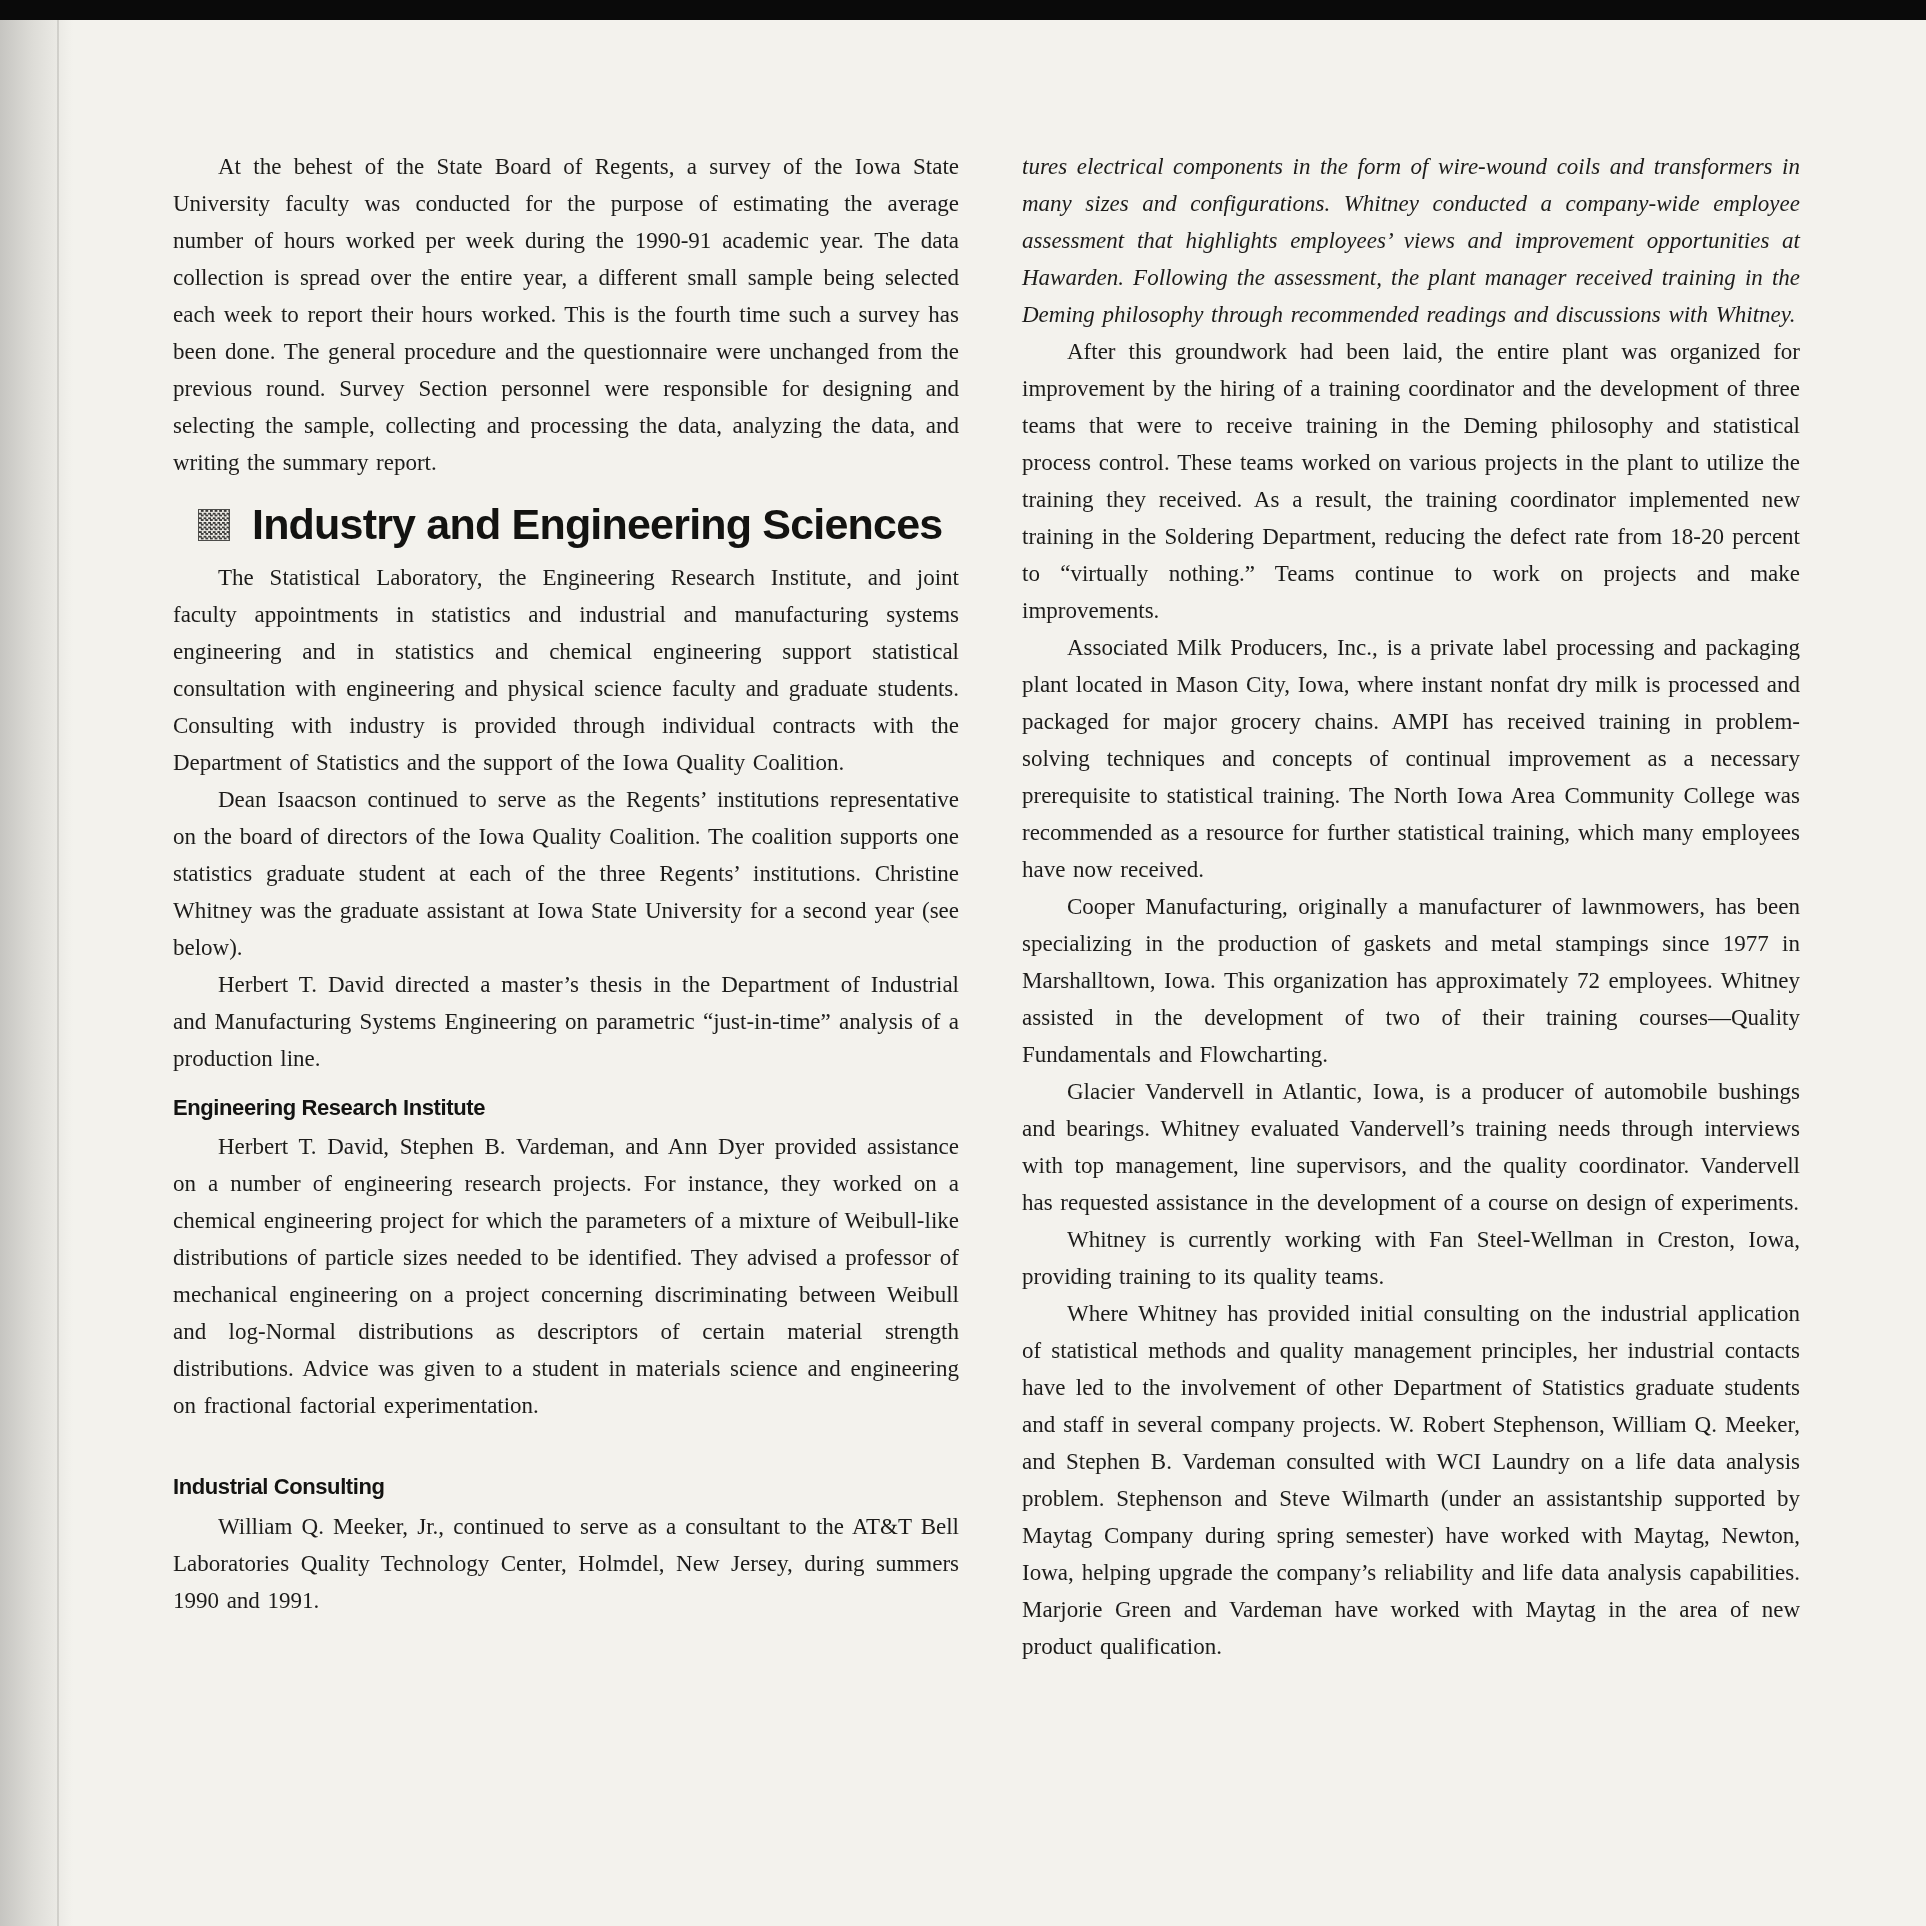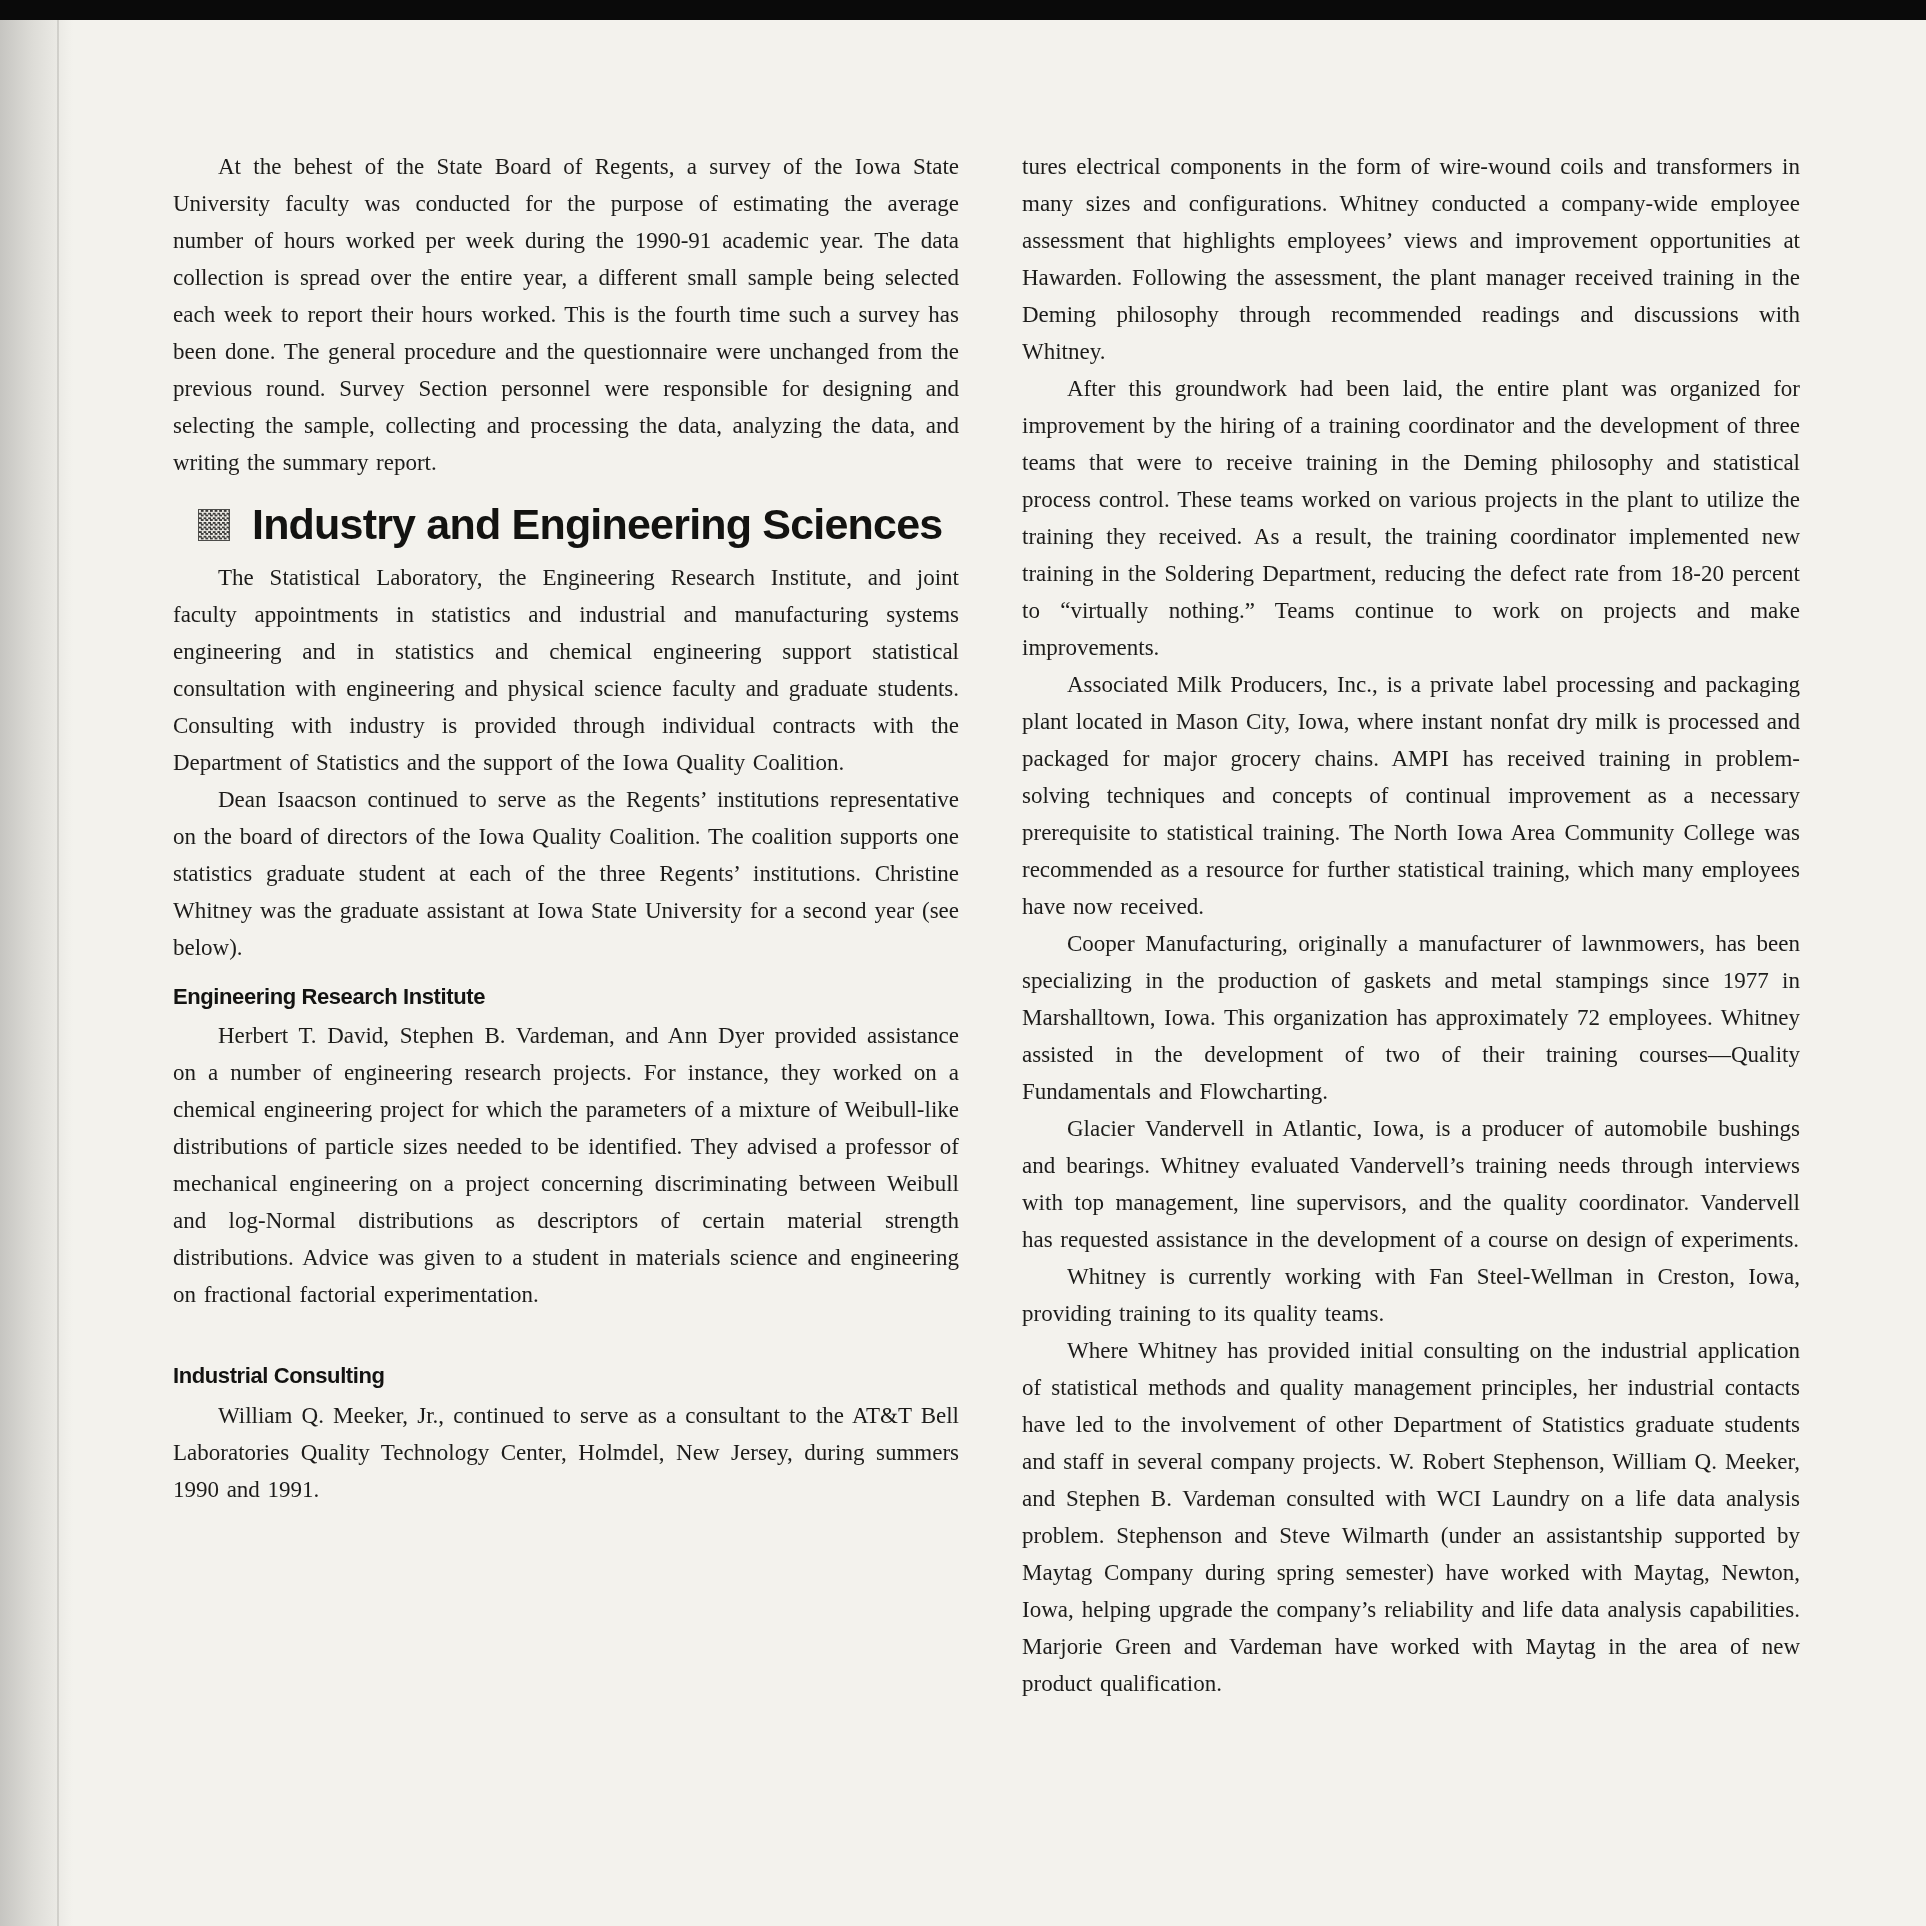--- a/index.html
+++ b/index.html
@@ -31,21 +31,21 @@
   }
   .col{
     position:absolute;top:128px; 
   }
   .col-left{left:173px;width:786px;}
   .col-right{left:1022px;width:778px;}
   .para{
     margin:0;font-size:23px;line-height:37px;text-align:justify;
     text-indent:45px;word-spacing:1.9px;color:var(--ink);
   }
-  .para.no-indent{text-indent:0;}
+  .para.no-indent{text-indent:0;font-style:italic;}
   .h1row{
     display:flex;align-items:center;gap:21.6px;
     margin:19px 0 10px 0;padding-left:25.4px;
   }
   .bullet-square{
     width:32px;height:32px;flex:0 0 auto;
     background-color:#8a8a86;
     background-image:repeating-conic-gradient(#3a3a38 0% 25%, #eceae4 0% 50%);
     background-size:4.6px 4.6px;
     border:1.2px solid #4c4c4a;box-sizing:border-box;
@@ -74,20 +74,21 @@
   <div class="col col-left">
     <p class="para">At the behest of the State Board of Regents, a survey of the Iowa State University faculty was conducted for the purpose of estimating the average number of hours worked per week during the 1990-91 academic year.  The data collection is spread over the entire year, a different small sample being selected each week to report their hours worked.  This is the fourth time such a survey has been done.  The general procedure and the questionnaire were unchanged from the previous round.  Survey Section personnel were responsible for designing and selecting the sample, collecting and processing the data, analyzing the data, and writing the summary report.</p>
 
     <div class="h1row">
       <span class="bullet-square"></span>
       <span class="h1text">Industry and Engineering Sciences</span>
     </div>
 
     <p class="para">The Statistical Laboratory, the Engineering Research Institute, and joint faculty appointments in statistics and industrial and manufacturing systems engineering and in statistics and chemical engineering support statistical consultation with engineering and physical science faculty and graduate students.  Consulting with industry is provided through individual contracts with the Department of Statistics and the support of the Iowa Quality Coalition.</p>
     <p class="para">Dean Isaacson continued to serve as the Regents’ institutions representative on the board of directors of the Iowa Quality Coalition.  The coalition supports one statistics graduate student at each of the three Regents’ institutions.  Christine Whitney was the graduate assistant at Iowa State University for a second year (see below).</p>
+    <p class="para">Herbert T. David directed a master’s thesis in the Department of Industrial and Manufacturing Systems Engineering on parametric “just-in-time” analysis of a production line.</p>
 
     <div class="h2">Engineering Research Institute</div>
 
     <p class="para">Herbert T. David, Stephen B. Vardeman, and Ann Dyer provided assistance on a number of engineering research projects.  For instance, they worked on a chemical engineering project for which the parameters of a mixture of Weibull-like distributions of particle sizes needed to be identified.  They advised a professor of mechanical engineering on a project concerning discriminating between Weibull and log-Normal distributions as descriptors of certain material strength distributions.  Advice was given to a student in materials science and engineering on fractional factorial experimentation.</p>
 
     <div class="h2 mt-lg">Industrial Consulting</div>
 
     <p class="para">William Q. Meeker, Jr., continued to serve as a consultant to the AT&amp;T Bell Laboratories Quality Technology Center, Holmdel, New Jersey, during summers 1990 and 1991.</p>
 
   </div>

